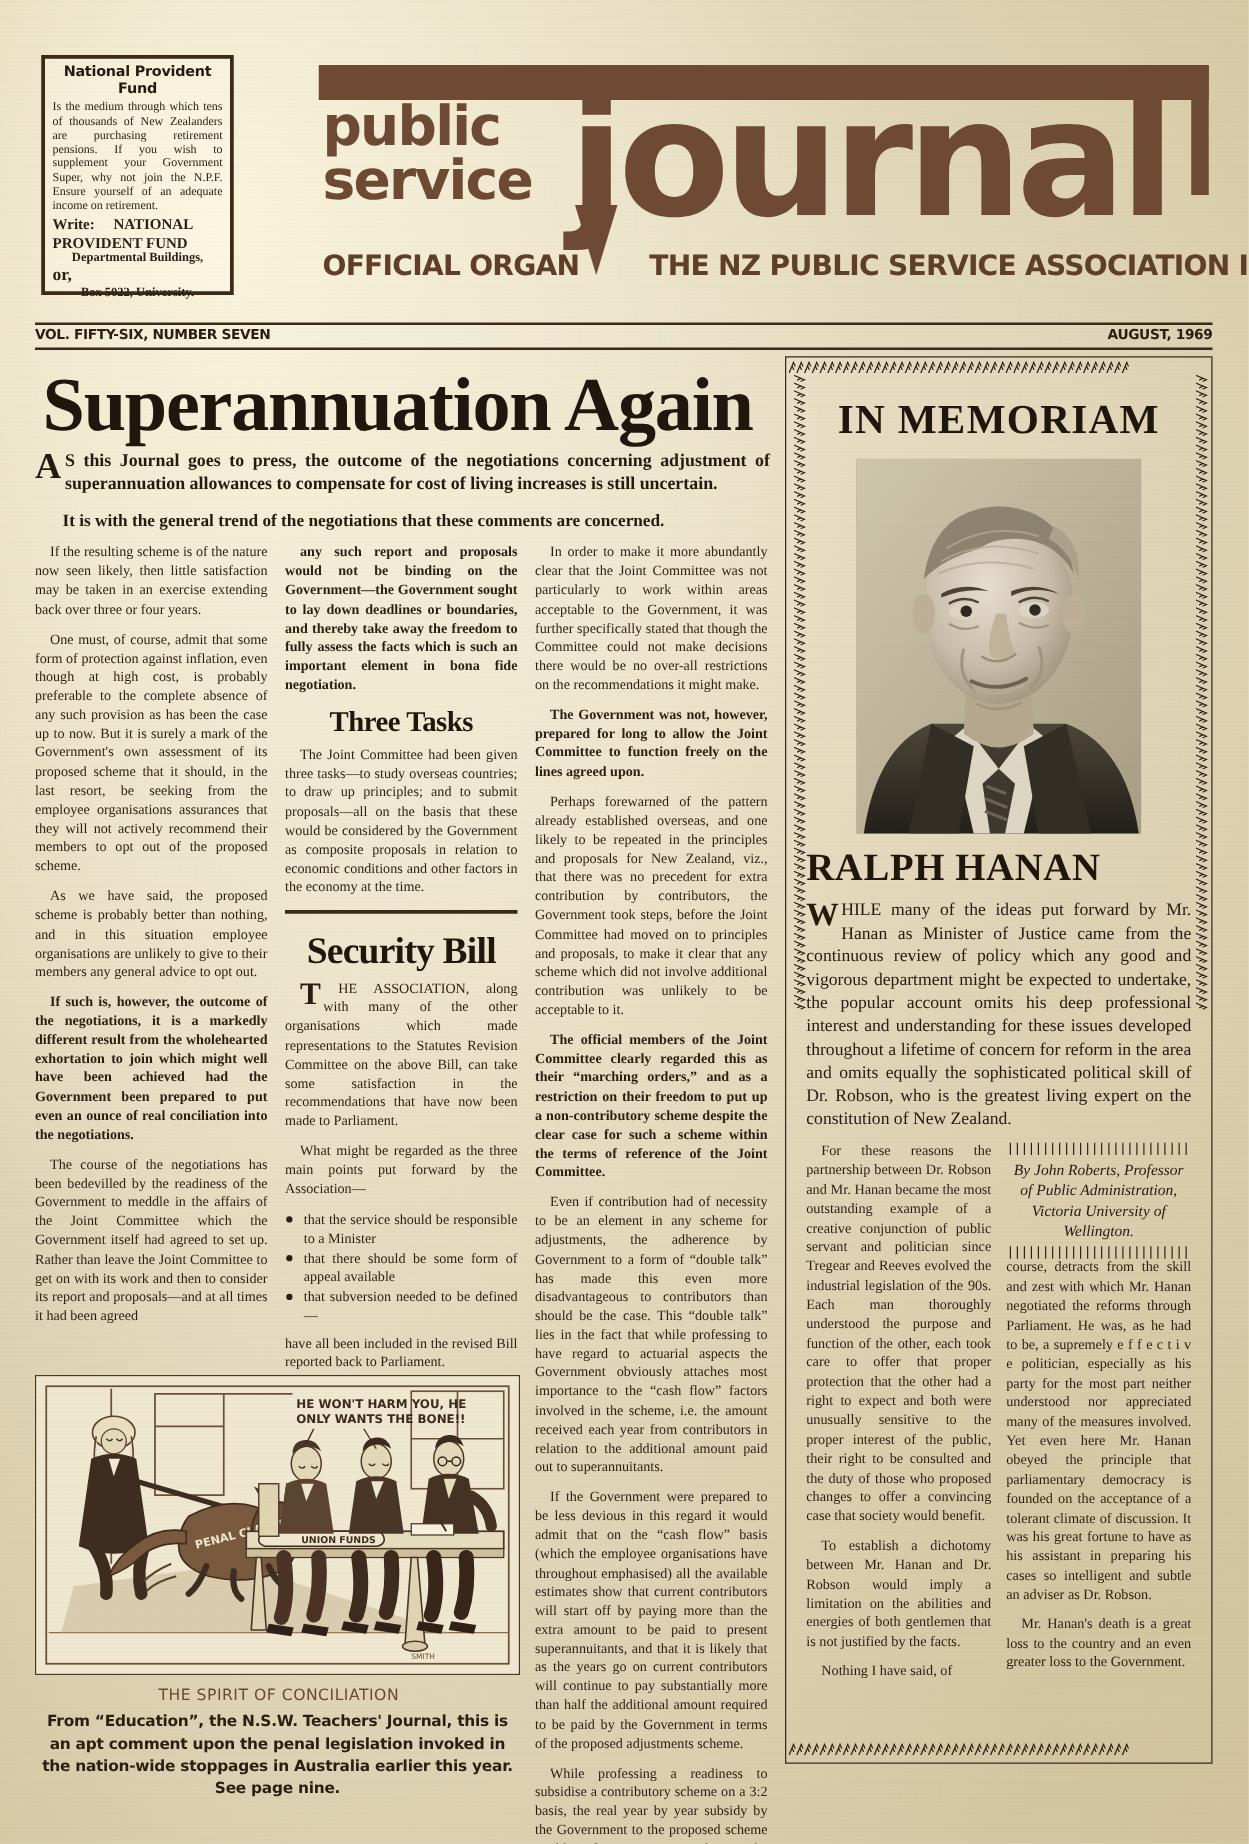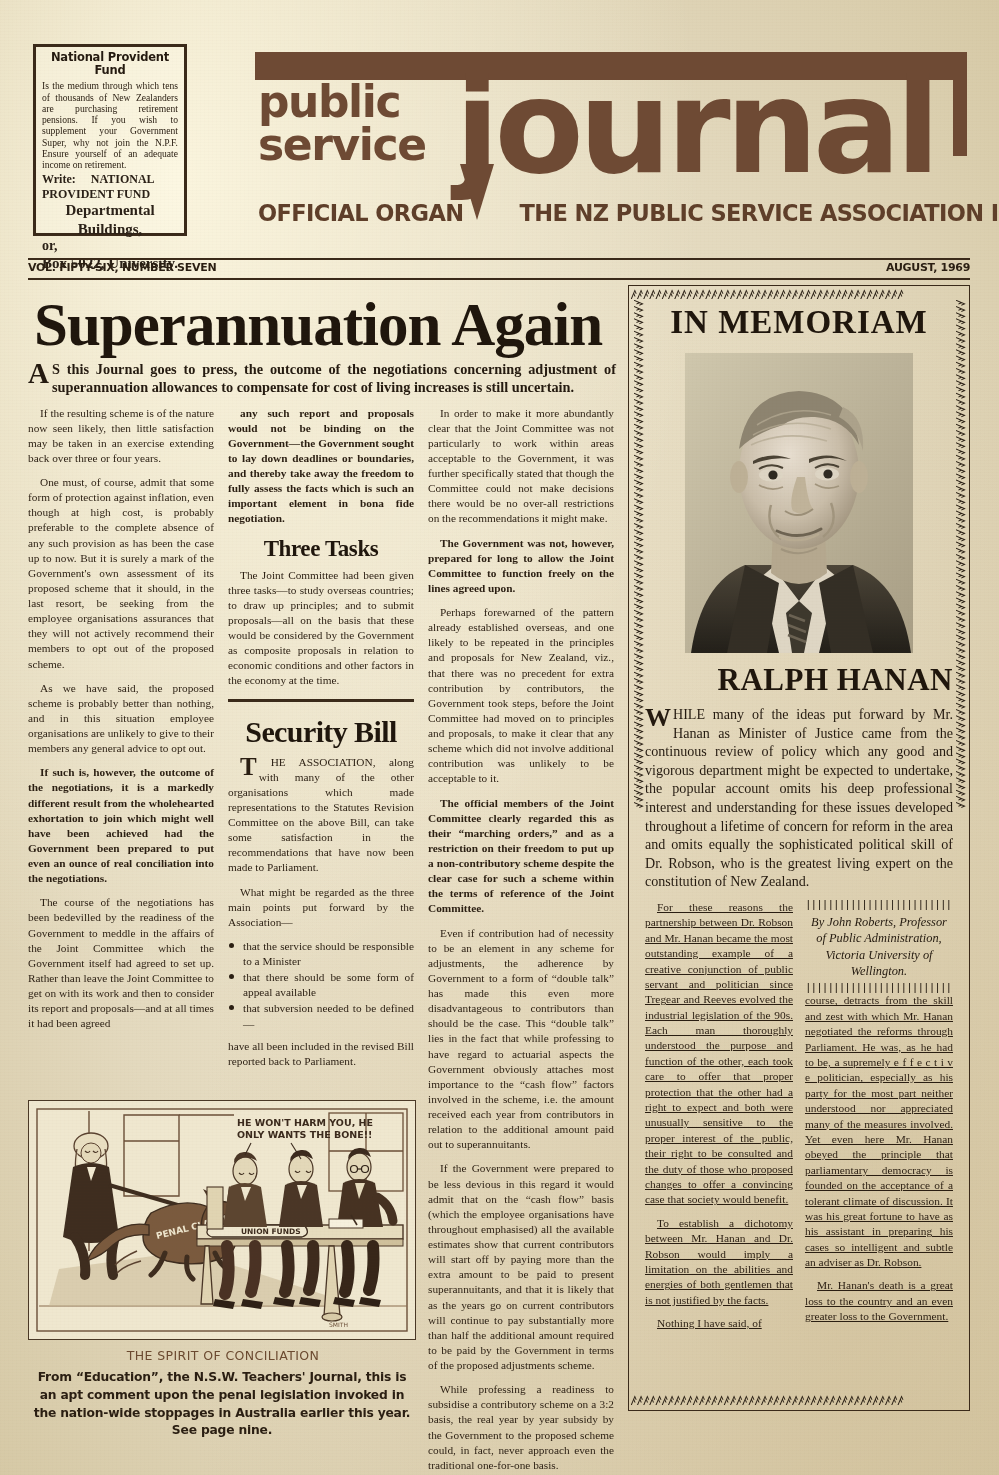--- a/index.html
+++ b/index.html
@@ -37,21 +37,21 @@
   .npf-title{
     font-family:"DejaVu Sans", sans-serif;font-weight:bold;font-size:11.5px;
     text-align:center;line-height:1.15;color:#241a10;letter-spacing:-.2px;
     margin-bottom:3px;
   }
   .npf-body{
     font-size:9.6px;line-height:1.17;text-align:justify;color:#2c2115;
     font-family:"Liberation Serif", serif;
   }
   .npf-write{font-size:12px;line-height:1.2;font-weight:bold;margin-top:2px;}
-  .npf-c{text-align:center;font-weight:bold;font-size:15px;line-height:1.25;}
+  .npf-c{text-align:center;font-weight:bold;font-size:10px;line-height:1.25;}
   .npf-or{font-size:14px;font-weight:bold;}
 
   .logo-wrap{position:absolute;left:255px;top:52px;width:712px;height:172px;}
   .logo-bar{
     position:absolute;left:0;top:0;width:712px;height:28px;background:#6e4a34;
   }
   .logo-rightstub{
     position:absolute;right:0;top:0;width:14px;height:104px;background:#6e4a34;
   }
   .logo-ps{
@@ -167,42 +167,42 @@
   }
   .gk{position:absolute;color:#241a10;font-size:13px;line-height:13px;
       font-family:"DejaVu Sans Mono", monospace;letter-spacing:0px;overflow:hidden;}
   .gk-top{left:2px;top:2px;width:338px;height:14px;white-space:nowrap;}
   .gk-bot{left:2px;bottom:2px;width:338px;height:14px;white-space:nowrap;}
   .gk-left{left:2px;top:14px;width:14px;bottom:14px;writing-mode:vertical-rl;white-space:nowrap;}
   .gk-right{right:2px;top:14px;width:14px;bottom:14px;writing-mode:vertical-rl;white-space:nowrap;}
   .mem-inner{position:absolute;left:17px;top:17px;right:17px;bottom:17px;}
   .mem-title{
     font-family:"Liberation Serif", serif;font-weight:bold;font-size:33px;
-    text-align:center;letter-spacing:1px;color:#1f160d;margin-top:2px;
+    text-align:center;letter-spacing:1px;color:#1f160d;margin-top:16px;
   }
   .portrait{
     margin:12px auto 0 auto;width:228px;height:300px;position:relative;
     overflow:hidden;background:#b9ae96;
   }
   .mem-name{
     font-family:"Liberation Serif", serif;font-weight:bold;font-size:31px;
-    text-align:right;letter-spacing:.5px;color:#1f160d;margin-top:9px;
+    text-align:left;letter-spacing:.5px;color:#1f160d;margin-top:9px;
   }
   .mem-lede{
     font-size:14.1px;line-height:1.32;text-align:justify;color:#241a10;
     margin-top:7px;
   }
   .mem-lede .dc{
     float:left;font-size:26px;line-height:.82;font-weight:bold;padding:2px 2px 0 0;
   }
   .mem-cols{display:flex;gap:12px;margin-top:9px;}
   .mem-col{width:148px;}
   .mem-col p{
     font-size:11.4px;line-height:1.35;text-align:justify;color:#2a1e12;
-    margin:0 0 8px 0;text-indent:12px;text-decoration:underline;
+    margin:0 0 8px 0;text-indent:12px;
   }
   .byline-rule{
     font-family:"DejaVu Sans Mono", monospace;font-size:11px;line-height:9px;
     color:#241a10;overflow:hidden;white-space:nowrap;height:10px;letter-spacing:-1px;
   }
   .byline{
     font-style:italic;font-size:12.4px;line-height:1.32;text-align:center;
     color:#241a10;margin:4px 0 4px 0;
   }
 </style>
@@ -250,20 +250,21 @@
     <div class="r2"></div>
   </div>
 
   <div class="left-block">
     <div class="headline">Superannuation Again</div>
 
     <div class="standfirst">
       <span class="dropA">A</span><span>S this Journal goes to press, the outcome of the negotiations concerning adjustment of superannuation allowances to compensate for cost of living increases is still uncertain.</span>
     </div>
 
+    <div class="intro b">It is with the general trend of the negotiations that these comments are concerned.</div>
 
     <div class="cols3">
 
       <div class="col">
         <p class="body">If the resulting scheme is of the nature now seen likely, then little satisfaction may be taken in an exercise extending back over three or four years.</p>
         <p class="body">One must, of course, admit that some form of protection against inflation, even though at high cost, is probably preferable to the complete absence of any such provision as has been the case up to now. But it is surely a mark of the Government's own assessment of its proposed scheme that it should, in the last resort, be seeking from the employee organisations assurances that they will not actively recommend their members to opt out of the proposed scheme.</p>
         <p class="body">As we have said, the proposed scheme is probably better than nothing, and in this situation employee organisations are unlikely to give to their members any general advice to opt out.</p>
         <p class="body bold">If such is, however, the outcome of the negotiations, it is a markedly different result from the wholehearted exhortation to join which might well have been achieved had the Government been prepared to put even an ounce of real conciliation into the negotiations.</p>
         <p class="body">The course of the negotiations has been bedevilled by the readiness of the Government to meddle in the affairs of the Joint Committee which the Government itself had agreed to set up. Rather than leave the Joint Committee to get on with its work and then to consider its report and proposals—and at all times it had been agreed</p>
       </div>

